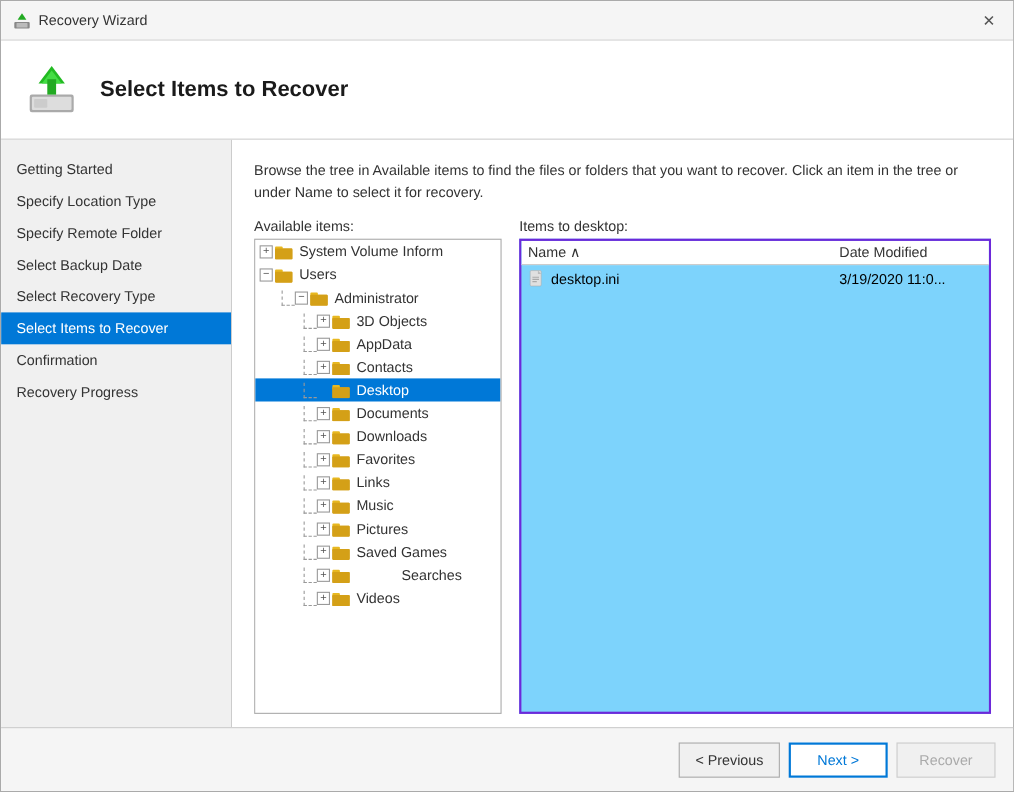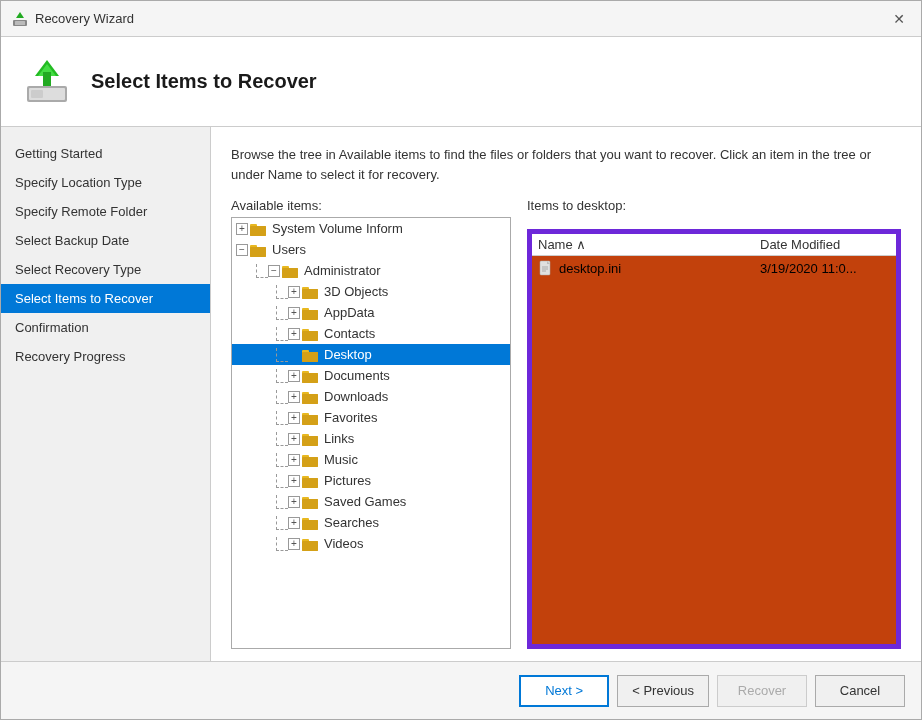--- a/index.html
+++ b/index.html
@@ -120,39 +120,38 @@
       display: flex;
       flex-direction: column;
     }
     .panel-label {
       font-size: 13px;
       color: #333;
       margin-bottom: 4px;
       font-weight: normal;
     }
     .available-panel {
-      width: 280px;
+      width: 225px;
     }
     .recover-panel {
       flex: 1;
     }
     .tree-container {
       border: 1px solid #aaa;
       flex: 1;
       overflow: auto;
       background: #fff;
       min-height: 0;
     }
     .recover-container {
-      border: 5px solid #6d28d9;
+      border: 2px solid #6d28d9;
       flex: 1;
       overflow: auto;
-      background: #c2410c;
+      background: #7dd3fc;
       min-height: 0;
-      margin-top: 12px;
     }
     .tree-item {
       display: flex;
       align-items: center;
       padding: 2px 0;
       cursor: pointer;
       white-space: nowrap;
       font-size: 13px;
       color: #333;
     }
@@ -471,21 +470,21 @@
                 <span style="display:inline-block;width:44px;flex-shrink:0;"></span>
                 <span style="display:inline-block;width:12px;height:14px;border-left:1px dashed #999;border-bottom:1px dashed #999;margin-right:0;flex-shrink:0;"></span>
                 <span class="expand-btn" style="border:1px solid #999;background:#fff;font-size:10px;width:12px;height:12px;display:inline-flex;align-items:center;justify-content:center;flex-shrink:0;margin-right:2px;">+</span>
                 <span class="folder-icon">
                   <svg width="16" height="14" viewBox="0 0 16 14">
     <rect x="0" y="4" width="16" height="10" rx="1" fill="#d4a017"></rect>
     <rect x="0" y="2" width="7" height="4" rx="1" fill="#e8b820"></rect>
     <rect x="0" y="4" width="16" height="10" rx="1" fill="#d4a017" opacity="1"></rect>
   </svg>
                 </span>
-                <span style="padding:1px 3px;">Searches</span>
+                <span style="padding:1px 3px;margin-left:41px;">Searches</span>
               </div>
               <div class="tree-item">
                 <span style="display:inline-block;width:44px;flex-shrink:0;"></span>
                 <span style="display:inline-block;width:12px;height:14px;border-left:1px dashed #999;border-bottom:1px dashed #999;margin-right:0;flex-shrink:0;"></span>
                 <span class="expand-btn" style="border:1px solid #999;background:#fff;font-size:10px;width:12px;height:12px;display:inline-flex;align-items:center;justify-content:center;flex-shrink:0;margin-right:2px;">+</span>
                 <span class="folder-icon">
                   <svg width="16" height="14" viewBox="0 0 16 14">
     <rect x="0" y="4" width="16" height="10" rx="1" fill="#d4a017"></rect>
     <rect x="0" y="2" width="7" height="4" rx="1" fill="#e8b820"></rect>
     <rect x="0" y="4" width="16" height="10" rx="1" fill="#d4a017" opacity="1"></rect>
@@ -515,18 +514,17 @@
     <span style="flex:1;">desktop.ini</span>
     <span style="width:130px;">3/19/2020 11:0...</span>
   </div>
             </div>
         </div>
       </div>
     </div>
   </div>
 
   <div class="bottom-bar">
+    <button class="btn">&lt; Previous</button>
     <button class="btn primary">Next &gt;</button>
-    <button class="btn">&lt; Previous</button>
     <button class="btn" disabled="">Recover</button>
-    <button class="btn">Cancel</button>
   </div>
 </div>
 
 </body></html>

